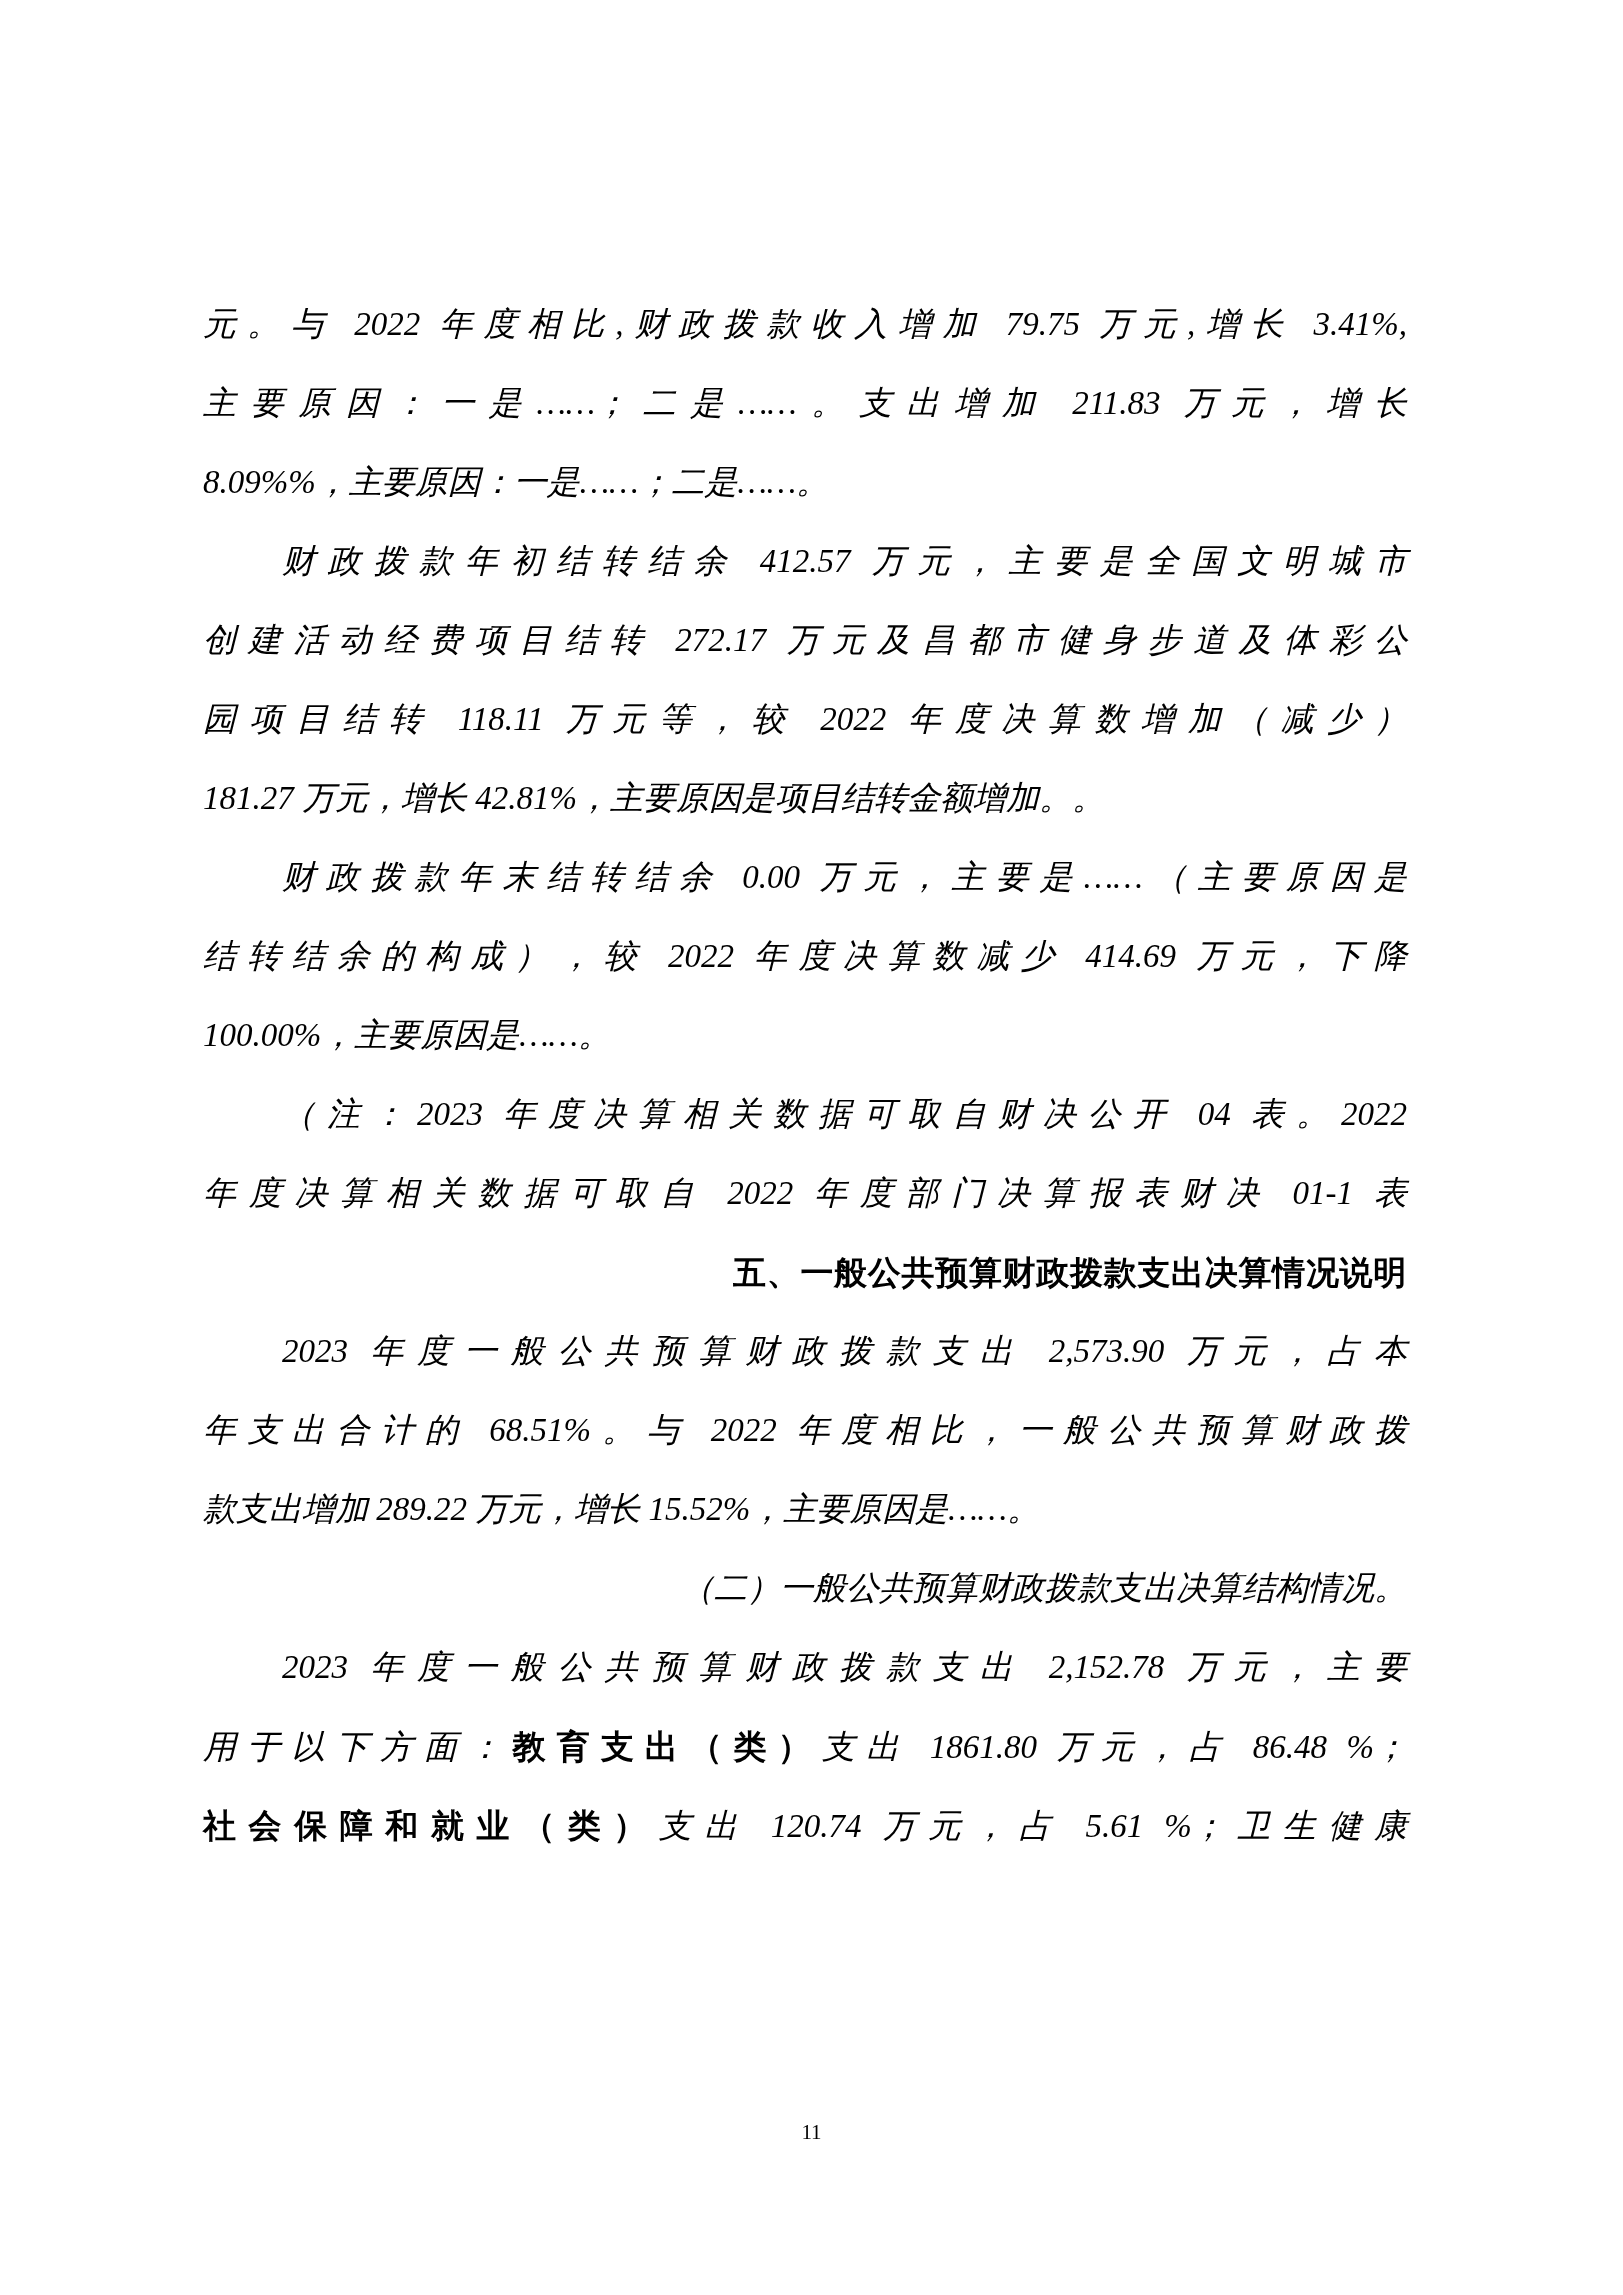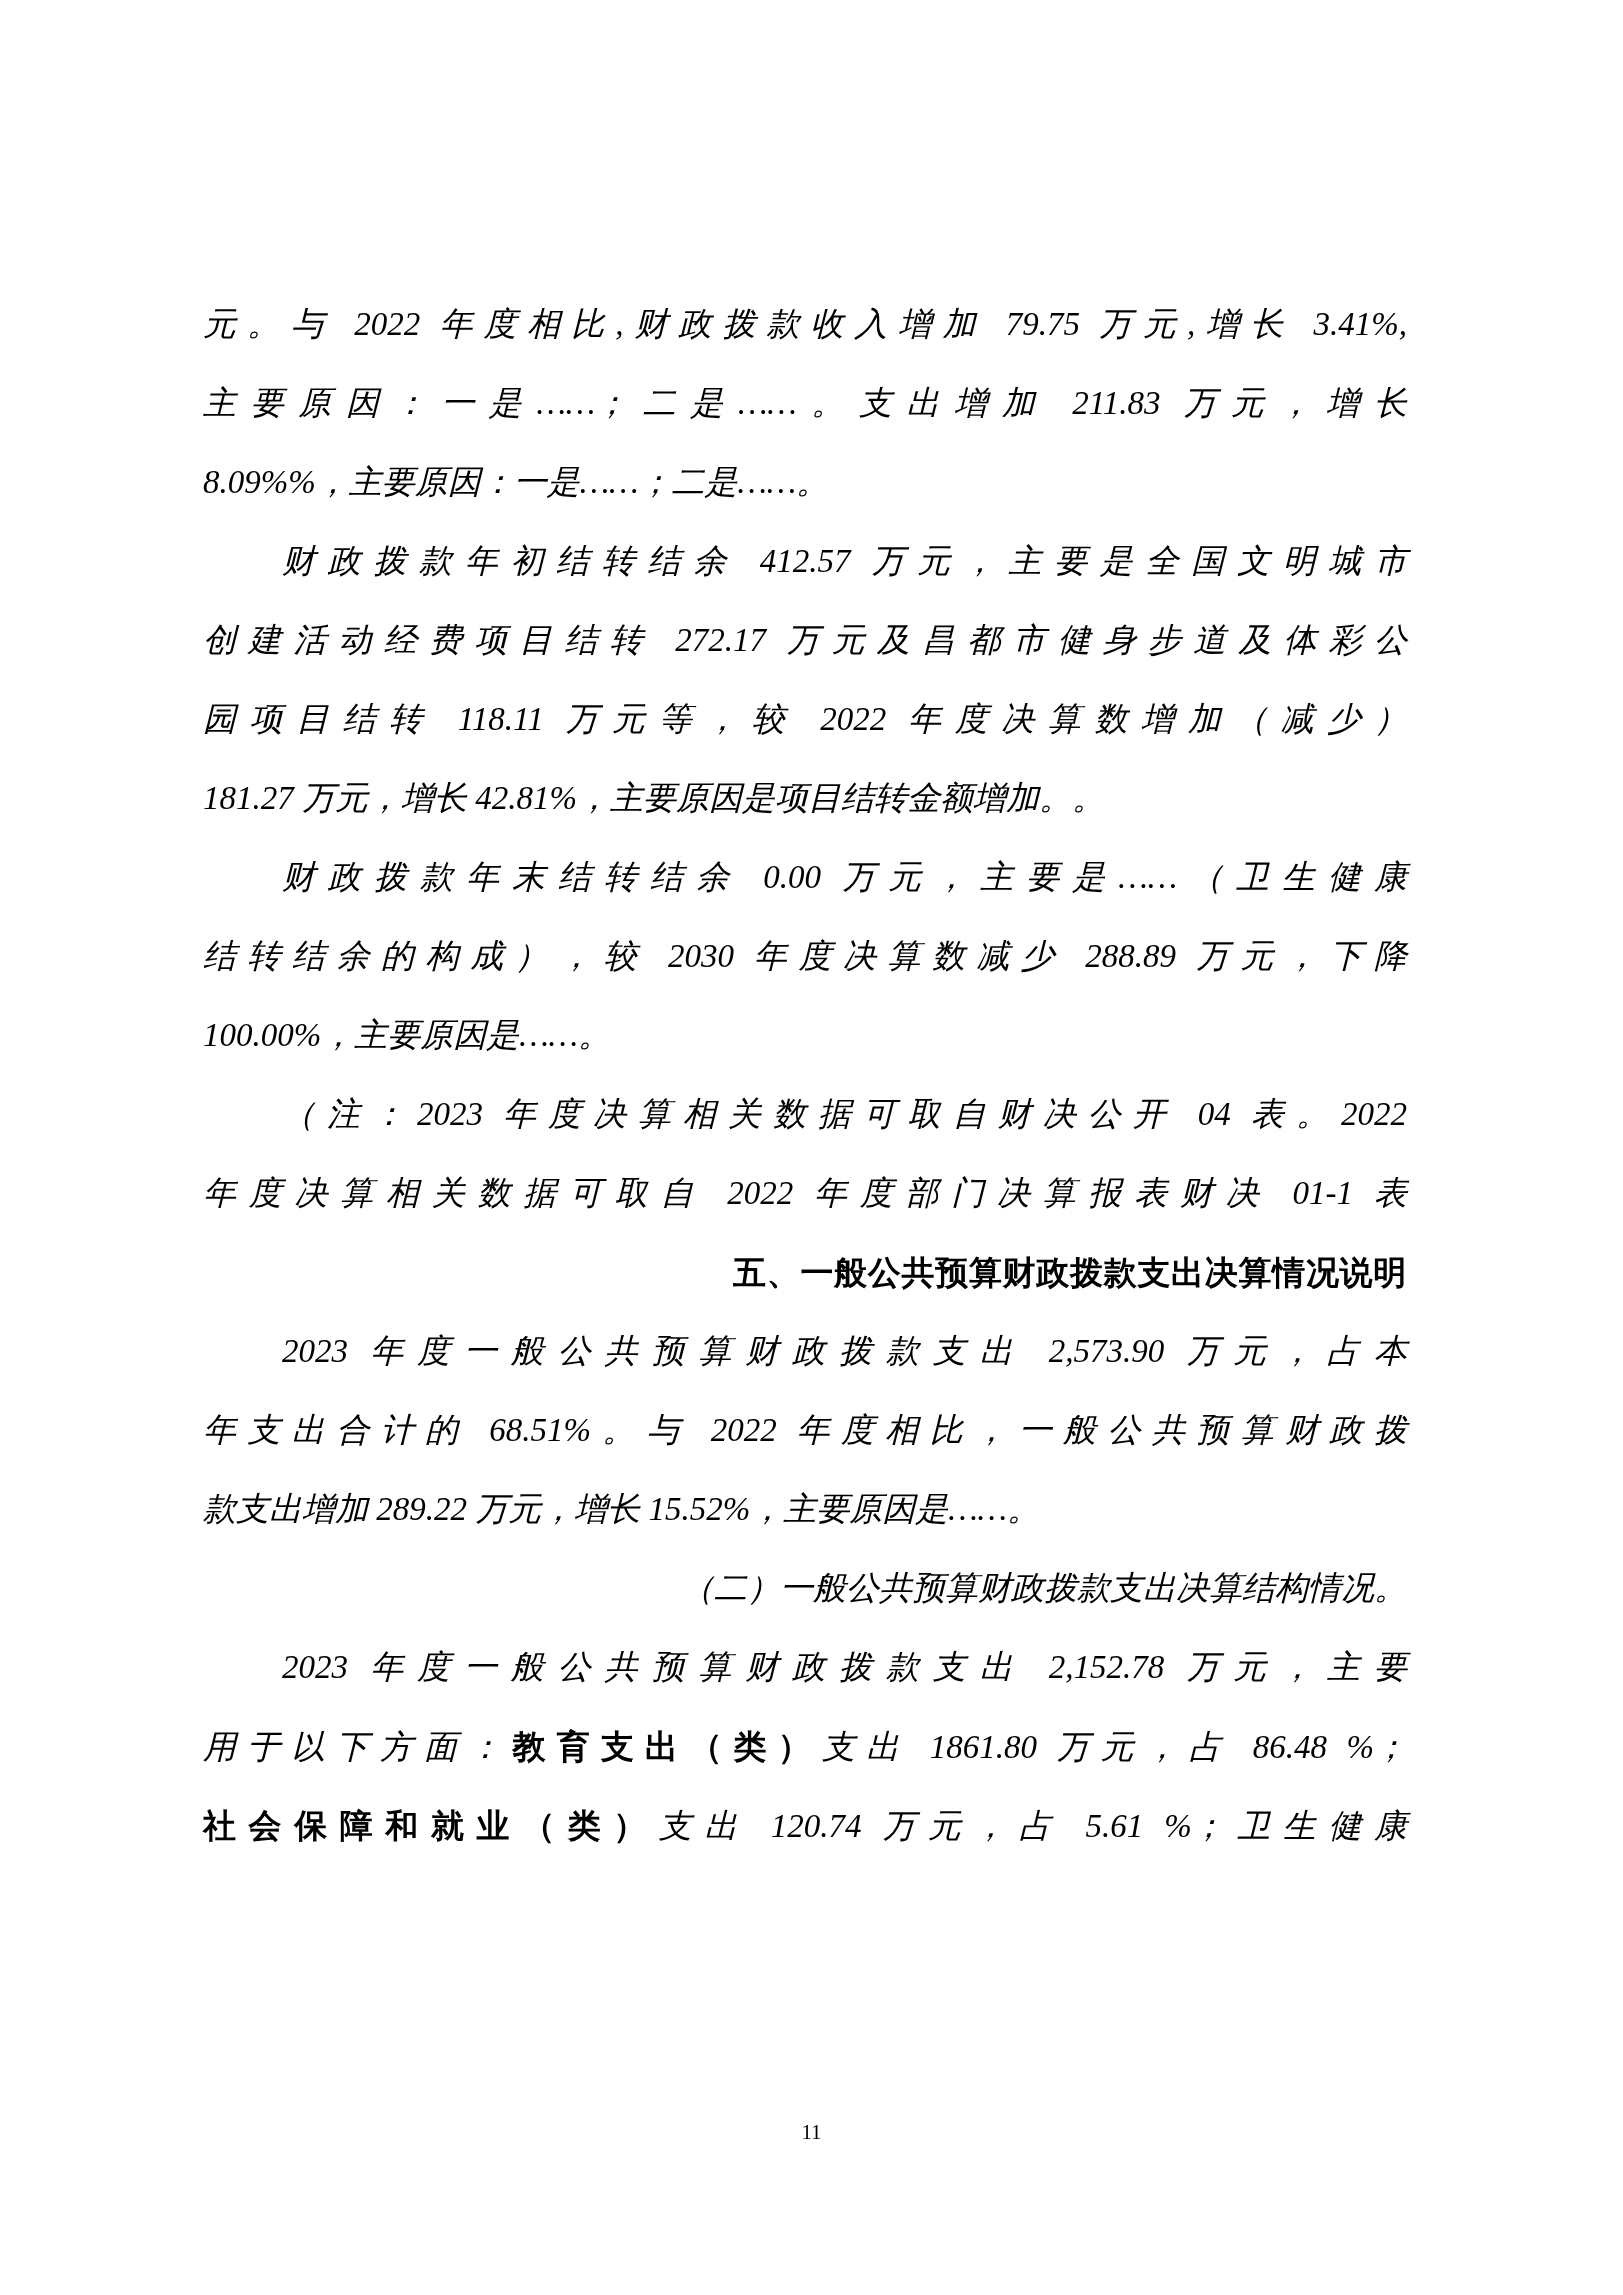--- a/index.html
+++ b/index.html
@@ -65,22 +65,22 @@
 
 <div class="page">
   <div class="text-block" id="text-block">
       <div class="line fill"><span>元。与 2022 年度相比,财政拨款收入增加 79.75 万元,增长 3.41%,</span></div>
       <div class="line fill"><span>主要原因：一是……；二是……。支出增加 211.83 万元，增长</span></div>
       <div class="line"><span>8.09%%，主要原因：一是……；二是……。</span></div>
       <div class="line fill indent"><span>财政拨款年初结转结余 412.57 万元，主要是全国文明城市</span></div>
       <div class="line fill"><span>创建活动经费项目结转 272.17 万元及昌都市健身步道及体彩公</span></div>
       <div class="line fill"><span>园项目结转 118.11 万元等，较 2022 年度决算数增加（减少）</span></div>
       <div class="line"><span>181.27 万元，增长 42.81%，主要原因是项目结转金额增加。。</span></div>
-      <div class="line fill indent"><span>财政拨款年末结转结余 0.00 万元，主要是……（卫生健康</span></div>
-      <div class="line fill"><span>结转结余的构成），较 2030 年度决算数减少 288.89 万元，下降</span></div>
+      <div class="line fill indent"><span>财政拨款年末结转结余 0.00 万元，主要是……（主要原因是</span></div>
+      <div class="line fill"><span>结转结余的构成），较 2022 年度决算数减少 414.69 万元，下降</span></div>
       <div class="line"><span>100.00%，主要原因是……。</span></div>
       <div class="line fill indent"><span>（注：2023 年度决算相关数据可取自财决公开 04 表。2022</span></div>
       <div class="line fill"><span>年度决算相关数据可取自 2022 年度部门决算报表财决 01-1 表</span></div>
       <div class="line indent heading"><span class="b">五、一般公共预算财政拨款支出决算情况说明</span></div>
       <div class="line fill indent"><span>2023 年度一般公共预算财政拨款支出 2,573.90 万元，占本</span></div>
       <div class="line fill"><span>年支出合计的 68.51%。与 2022 年度相比，一般公共预算财政拨</span></div>
       <div class="line"><span>款支出增加 289.22 万元，增长 15.52%，主要原因是……。</span></div>
       <div class="line indent"><span>（二）一般公共预算财政拨款支出决算结构情况。</span></div>
       <div class="line fill indent"><span>2023 年度一般公共预算财政拨款支出 2,152.78 万元，主要</span></div>
       <div class="line fill"><span>用于以下方面：</span><span class="b">教育支出（类）</span><span>支出 1861.80 万元，占 86.48 %；</span></div>

